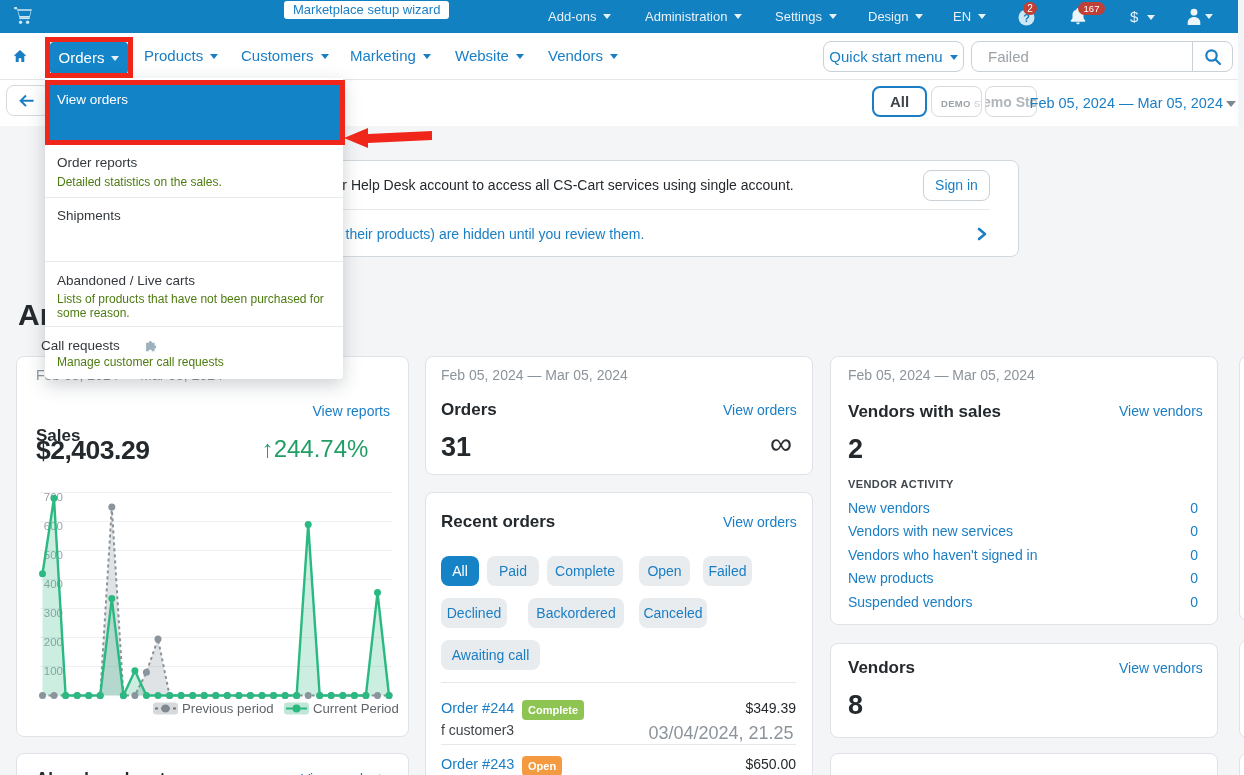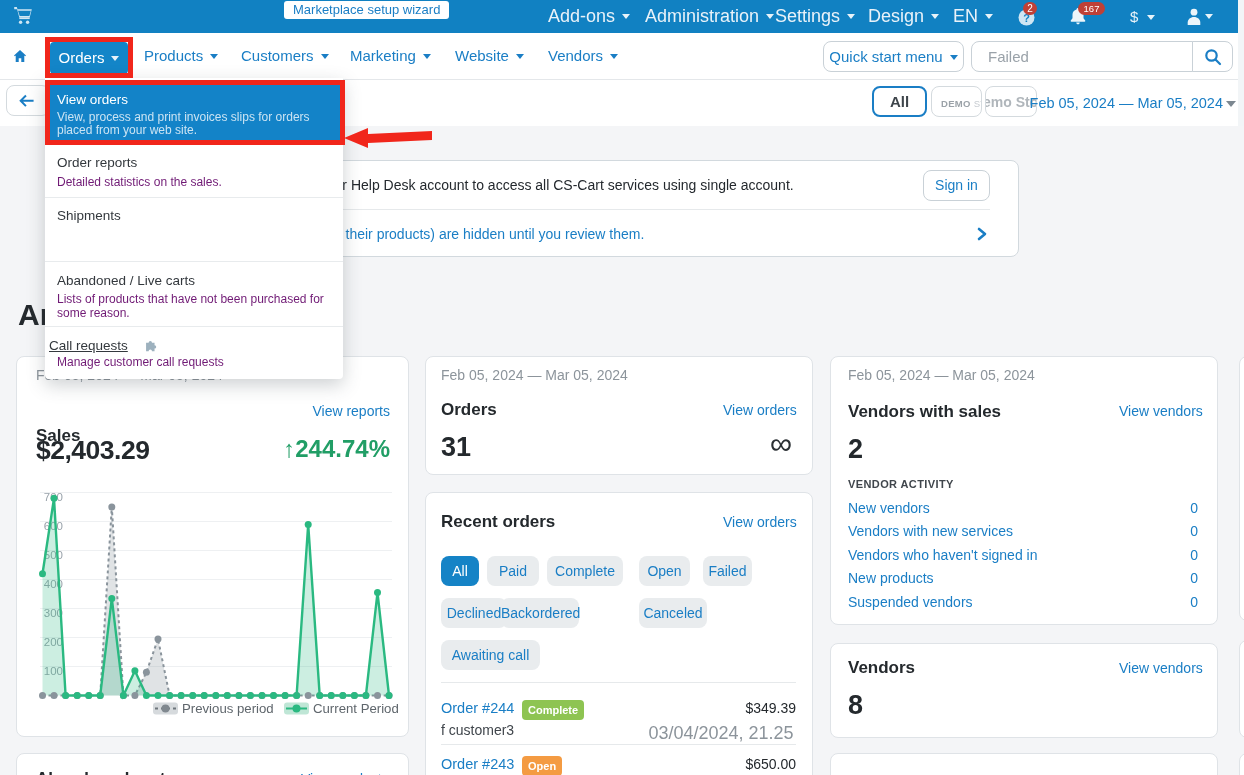--- a/index.html
+++ b/index.html
@@ -1,21 +1,21 @@
 <!DOCTYPE html>
 <html><head>
 <meta charset="utf-8">
 <style>
 * { margin:0; padding:0; box-sizing:border-box; }
 html,body { width:1244px; height:775px; overflow:hidden; font-family:"Liberation Sans", sans-serif; background:#f4f5f7; }
 .abs { position:absolute; }
 #page { position:relative; width:1244px; height:775px; }
 
 #topbar { position:absolute; left:0; top:0; width:1244px; height:33px; background:#1181c2; z-index:20; }
-.tb-item { position:absolute; top:0; height:33px; line-height:33px; color:#e9f2f9; font-size:18px; }
+.tb-item { position:absolute; top:0; height:33px; line-height:33px; color:#e9f2f9; font-size:13px; }
 .car { display:inline-block; width:0; height:0; border-left:4.5px solid transparent; border-right:4.5px solid transparent; border-top:5px solid rgba(255,255,255,.9); margin-left:7px; vertical-align:middle; margin-top:-2px;}
 .carb { display:inline-block; width:0; height:0; border-left:4.5px solid transparent; border-right:4.5px solid transparent; border-top:5px solid #1a7ec5; margin-left:7px; vertical-align:middle; margin-top:-2px;}
 #wizard { position:absolute; left:284px; top:1px; height:18px; line-height:18px; padding:0 9px; background:#fff; border-radius:3px; color:#1a7ec5; font-size:13px; }
 .badge { position:absolute; background:#bf4036; color:#fff; border-radius:8px; text-align:center; font-size:10px; z-index:22; }
 
 #navbar { position:absolute; left:0; top:33px; width:1244px; height:47px; background:#fff; border-bottom:1px solid #e4e7ea; z-index:19; }
 .nav-link { position:absolute; top:0; height:46px; line-height:46px; color:#1a7ec5; font-size:15px; }
 #orders-btn { position:absolute; left:50px; top:9px; width:78px; height:32px; background:#1385c8; color:#fff; border-radius:4px; font-size:15px; line-height:32px; text-align:center; }
 #qsm { position:absolute; left:823px; top:8px; width:141px; height:31px; border:1px solid #c9d1d7; border-radius:8px; color:#1a7ec5; font-size:15px; line-height:29px; text-align:center; }
 #searchbox { position:absolute; left:971px; top:8px; width:222px; height:31px; border:1px solid #c9d1d7; border-radius:8px 0 0 8px; color:#9aa2a9; font-size:15px; line-height:29px; padding-left:16px; background:#fff;}
@@ -29,21 +29,21 @@
 .gdate { color:#8c949b; font-size:14px; position:absolute; }
 .ghead { color:#24292d; font-size:17px; font-weight:bold; position:absolute; }
 .gnum  { color:#24292d; font-size:27px; font-weight:bold; position:absolute; }
 .pill { position:absolute; height:30px; line-height:30px; border-radius:8px; background:#e9ecee; color:#1a7ec5; font-size:14px; text-align:center; }
 .divid { position:absolute; height:1px; background:#e6e9eb; }
 .obadge { position:absolute; height:20px; line-height:20px; border-radius:4px; color:#fff; font-size:11px; font-weight:bold; padding:0 6px; }
 .vrow { position:absolute; color:#1a7ec5; font-size:14px; }
 
 #dropdown { position:absolute; left:45px; top:78px; width:298px; height:301px; background:#fff; box-shadow:0 6px 18px rgba(60,70,80,.25); z-index:40; border-radius:0 0 4px 4px; }
 .dd-title { position:absolute; color:#33383d; font-size:13.5px; }
-.dd-desc { position:absolute; color:#701a75; font-size:12px; line-height:14px; }
+.dd-desc { position:absolute; color:#4d7c0f; font-size:12px; line-height:14px; }
 .dd-div { position:absolute; left:45px; width:298px; height:1px; background:#e8ebed; z-index:41; }
 
 .redrect { position:absolute; border:5px solid #f1261b; z-index:60; }
 #ann-text { position:absolute; left:380px; top:125px; width:482px; text-align:center; color:#f1261b; font-size:20px; font-weight:bold; z-index:60; line-height:23.5px;}
 #scrollbar { position:absolute; left:1238px; top:0; width:6px; height:126px; background:#f2f5f7; z-index:70; }
 #scrollline { position:absolute; left:1238px; top:126px; width:0px; height:649px; background:#e8eaec; z-index:70; }
 </style>
 </head>
 <body>
 <div id="page">
@@ -121,21 +121,21 @@
       <path d="M3 2 L9 7 L3 12" fill="none" stroke="#1a7ec5" stroke-width="2.6" stroke-linecap="round" stroke-linejoin="round"></path>
     </svg>
 
 <div class="abs" style="left:18px;top:298px;font-size:30px;font-weight:bold;color:#24292d;">Analytics</div>
 
 <div class="card" style="left:16px;top:356px;width:393px;height:381px;"></div>
 <div class="gdate" style="left:36px;top:367px;">Feb 05, 2024 — Mar 05, 2024</div>
 <div class="ghead" style="left:36px;top:426px;">Sales</div>
 <div class="glink" style="left:240px;top:403px;width:150px;text-align:right;">View reports</div>
 <div class="abs" style="left:36px;top:435px;font-size:26.5px;font-weight:bold;color:#24292d;letter-spacing:-0.5px;">$2,403.29</div>
-<div class="abs" style="left:240px;top:434.5px;width:150px;text-align:right;font-size:24px;color:#219e66;font-weight:bold;">↑244.74%</div>
+<div class="abs" style="left:240px;top:434.5px;width:150px;text-align:center;font-size:24px;color:#219e66;">↑244.74%</div>
 <svg id="chart" class="abs" style="left:16px;top:480px;" width="400" height="240" viewBox="0 0 400 240">
 <line x1="24" y1="186.5" x2="376" y2="186.5" stroke="#eef0f2" stroke-width="1"></line>
 <text x="47" y="195.3" font-size="11.5" fill="#9aa3ab" text-anchor="end" font-family="Liberation Sans">100</text>
 <line x1="24" y1="157.5" x2="376" y2="157.5" stroke="#eef0f2" stroke-width="1"></line>
 <text x="47" y="166.3" font-size="11.5" fill="#9aa3ab" text-anchor="end" font-family="Liberation Sans">200</text>
 <line x1="24" y1="128.5" x2="376" y2="128.5" stroke="#eef0f2" stroke-width="1"></line>
 <text x="47" y="137.3" font-size="11.5" fill="#9aa3ab" text-anchor="end" font-family="Liberation Sans">300</text>
 <line x1="24" y1="99.5" x2="376" y2="99.5" stroke="#eef0f2" stroke-width="1"></line>
 <text x="47" y="108.3" font-size="11.5" fill="#9aa3ab" text-anchor="end" font-family="Liberation Sans">400</text>
 <line x1="24" y1="70.5" x2="376" y2="70.5" stroke="#eef0f2" stroke-width="1"></line>
@@ -231,21 +231,21 @@
 <div class="abs" style="left:770px;top:426px;font-size:31px;color:#2b3034;">∞</div>
 <div class="card" style="left:425px;top:492px;width:388px;height:300px;"></div>
 <div class="ghead" style="left:441px;top:512px;">Recent orders</div>
 <div class="glink" style="left:723px;top:514px;">View orders</div>
 <div class="pill" style="left:441px;top:556px;width:38px;background:#1583c6;color:#fff;">All</div>
 <div class="pill" style="left:487px;top:556px;width:52px;">Paid</div>
 <div class="pill" style="left:547px;top:556px;width:76px;">Complete</div>
 <div class="pill" style="left:639px;top:556px;width:51px;">Open</div>
 <div class="pill" style="left:703px;top:556px;width:49px;">Failed</div>
 <div class="pill" style="left:441px;top:598px;width:66px;">Declined</div>
-<div class="pill" style="left:501px;top:598px;width:78px;">Backordered</div>
+<div class="pill" style="left:528px;top:598px;width:96px;">Backordered</div>
 <div class="pill" style="left:639px;top:598px;width:68px;">Canceled</div>
 <div class="pill" style="left:441px;top:640px;width:99px;">Awaiting call</div>
 <div class="divid" style="left:441px;top:682px;width:355px;"></div>
 <div class="abs" style="left:441px;top:700px;font-size:14.5px;color:#1a7ec5;">Order #244</div>
 <div class="obadge" style="left:522px;top:700px;background:#8ec452;">Complete</div>
 <div class="abs" style="left:646px;top:700px;width:150px;text-align:right;font-size:14px;color:#24292d;">$349.39</div>
 <div class="abs" style="left:441px;top:722px;font-size:14px;color:#40464c;">f customer3</div>
 <div class="abs" style="left:646px;top:723px;width:150px;text-align:center;font-size:18px;color:#8c949b;">03/04/2024, 21.25</div>
 <div class="divid" style="left:441px;top:744px;width:355px;"></div>
 <div class="abs" style="left:441px;top:756px;font-size:14.5px;color:#1a7ec5;">Order #243</div>
@@ -280,28 +280,27 @@
 
 <div id="dropdown"></div>
 <div class="dd-div" style="top:197px;"></div>
 <div class="dd-div" style="top:261px;"></div>
 <div class="dd-div" style="top:326px;"></div>
 <div class="dd-title" style="left:57px;top:154.5px;z-index:41;">Order reports</div>
 <div class="dd-desc" style="left:57px;top:174.5px;z-index:41;">Detailed statistics on the sales.</div>
 <div class="dd-title" style="left:57px;top:208px;z-index:41;">Shipments</div>
 <div class="dd-title" style="left:57px;top:273px;z-index:41;">Abandoned / Live carts</div>
 <div class="dd-desc" style="left:57px;top:291.5px;z-index:41;">Lists of products that have not been purchased for<br>some reason.</div>
-<div class="dd-title" style="left:49px;top:337.5px;z-index:41;text-decoration:underline;">Call requests</div>
+<div class="dd-title" style="left:41px;top:337.5px;z-index:41;">Call requests</div>
 <svg class="abs" style="left:146px;top:341px;z-index:41;" width="12" height="11" viewBox="0 0 14 13">
       <path fill="#9db1be" d="M5 0a2 2 0 0 1 2 2h3v3a2 2 0 0 1 0 4v3H7a2 2 0 0 0-4 0H0V2h3a2 2 0 0 1 2-2z"></path>
     </svg>
 <div class="dd-desc" style="left:57px;top:355px;z-index:41;">Manage customer call requests</div>
 
 <div class="redrect" style="left:45px;top:37px;width:88px;height:41px;background:transparent;"></div>
 <div class="redrect" style="left:45px;top:80px;width:300px;height:65px;background:#1383c8;"></div>
 <div class="abs" style="left:57px;top:91.5px;font-size:13.5px;color:#fff;z-index:61;">View orders</div>
-<div class="abs" style="left:57px;top:110.5px;font-size:12px;line-height:13.5px;color:rgba(255,255,255,.78);z-index:61;">View, process and print invoices slips for orders<br>placed from your web site.</div>
 <svg class="abs" style="left:344px;top:124px;z-index:62;" width="90" height="28" viewBox="0 0 90 28">
       <polygon points="0,14 24,4 24,10 88,7 88,16 24,19 24,24" fill="#f1261b"></polygon>
     </svg>
 <div id="scrollbar"></div>
 <div id="scrollline"></div>
 </div>
 
 </body></html>

